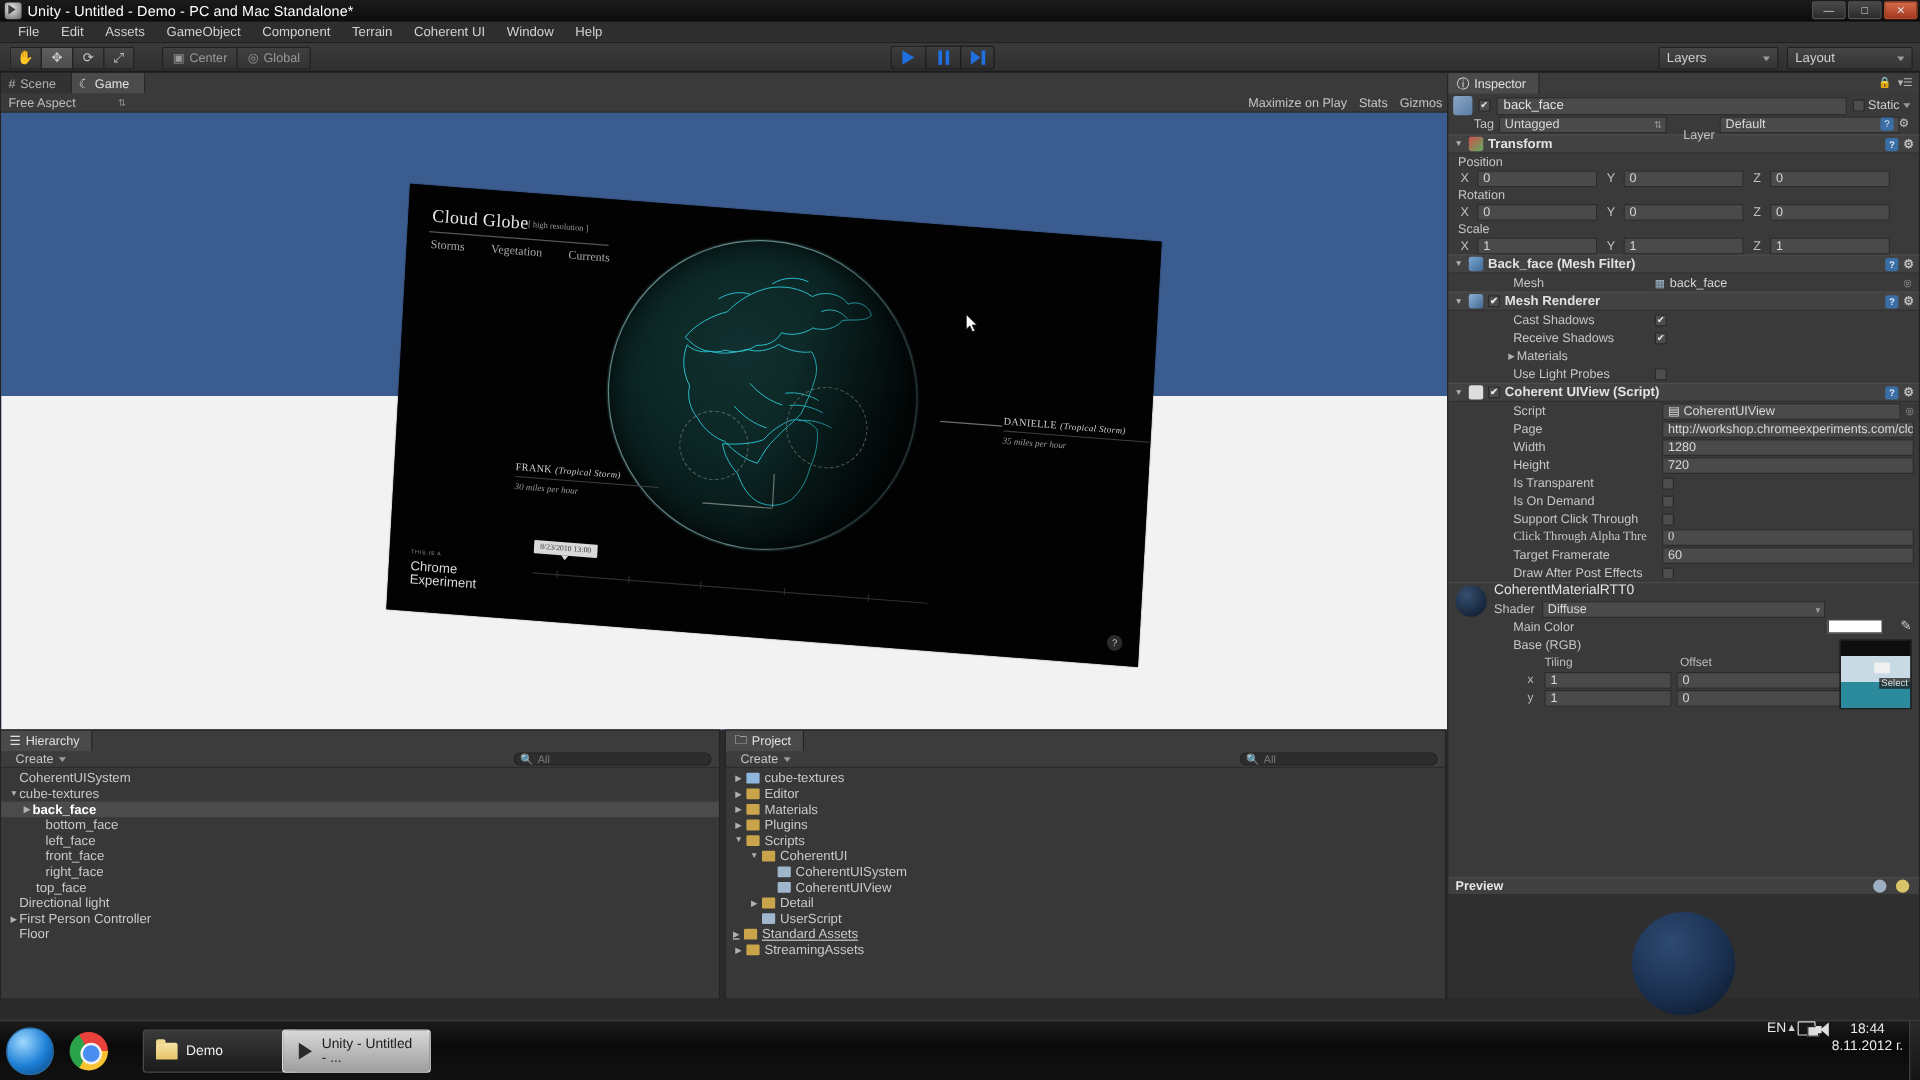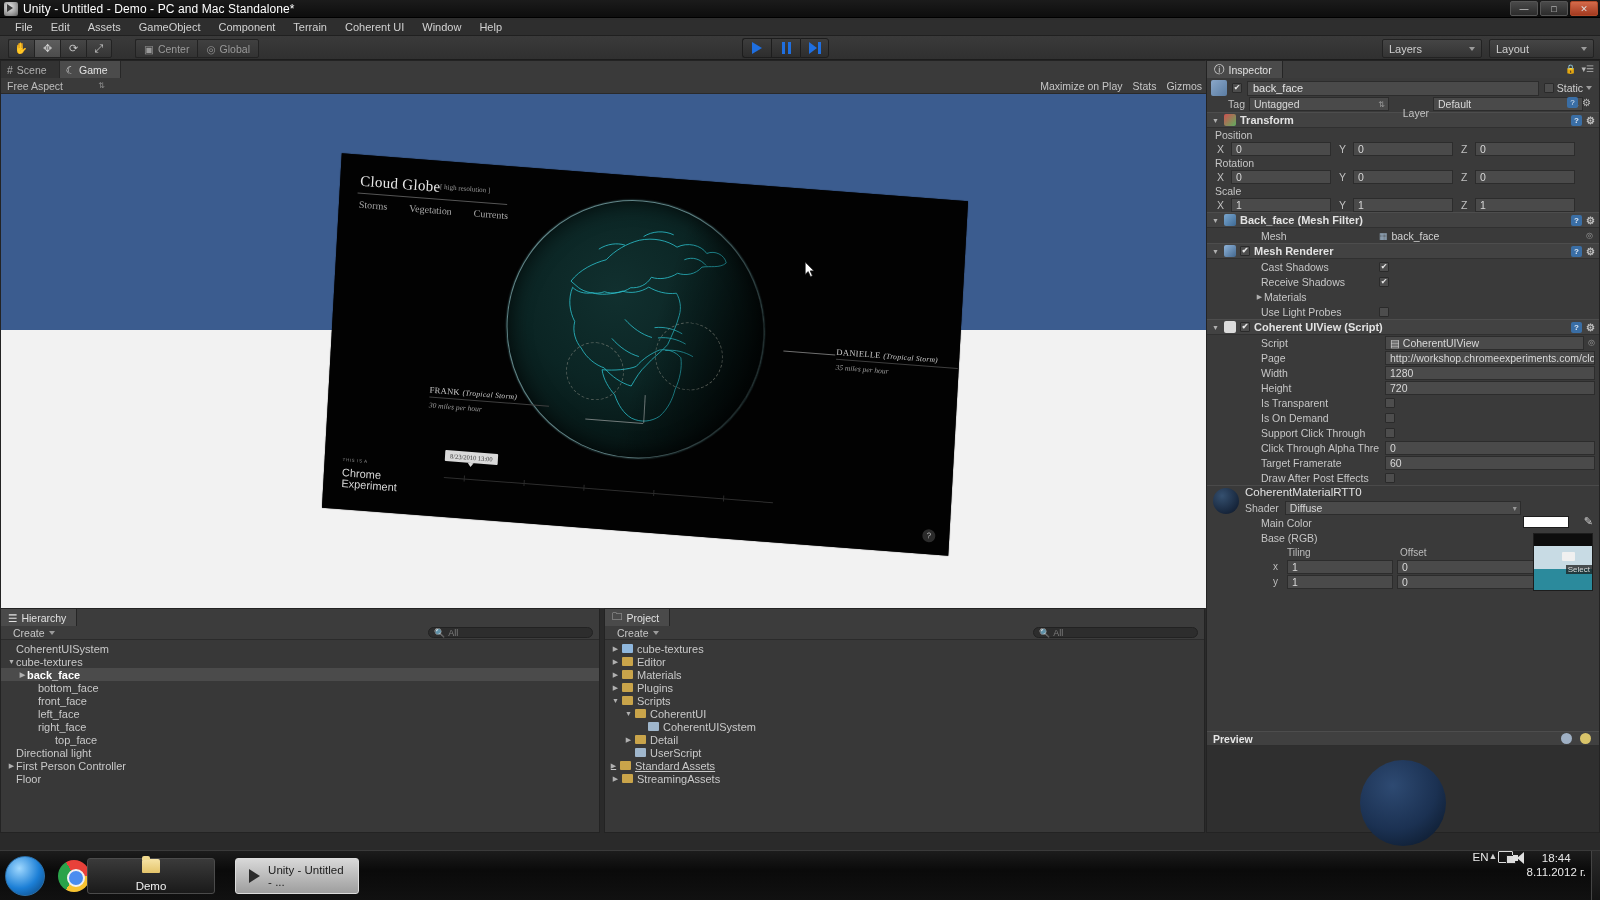--- a/index.html
+++ b/index.html
@@ -448,31 +448,31 @@
           <div class="trow sel" style="padding-left: 17px;">
             <span class="arrow">▶</span>
             <span>back_face</span>
           </div>
           <div class="trow" style="padding-left: 28px;">
             <span class="arrow"></span>
             <span>bottom_face</span>
           </div>
           <div class="trow" style="padding-left: 28px;">
             <span class="arrow"></span>
+            <span>left_face</span>
+          </div>
+          <div class="trow" style="padding-left: 28px;">
+            <span class="arrow"></span>
             <span>front_face</span>
           </div>
           <div class="trow" style="padding-left: 28px;">
             <span class="arrow"></span>
-            <span>left_face</span>
-          </div>
-          <div class="trow" style="padding-left: 28px;">
-            <span class="arrow"></span>
             <span>right_face</span>
           </div>
-          <div class="trow" style="padding-left: 45px;">
+          <div class="trow" style="padding-left: 20px;">
             <span class="arrow"></span>
             <span>top_face</span>
           </div>
           <div class="trow" style="padding-left: 6px;">
             <span class="arrow"></span>
             <span>Directional light</span>
           </div>
           <div class="trow" style="padding-left: 6px;">
             <span class="arrow">▶</span>
             <span>First Person Controller</span>
@@ -531,20 +531,25 @@
           </div>
           <div class="trow" style="padding-left: 19px;">
             <span class="arrow">▼</span>
             <span style="display: inline-block; width: 11px; height: 9px; margin: 0px 4px 0px 2px; border-radius: 1px; background: rgb(201, 164, 74);"></span>
             <span>CoherentUI</span>
           </div>
           <div class="trow" style="padding-left: 32px;">
             <span class="arrow"></span>
             <span style="display: inline-block; width: 11px; height: 9px; margin: 0px 4px 0px 2px; border-radius: 1px; background: rgb(159, 182, 204);"></span>
             <span>CoherentUISystem</span>
+          </div>
+          <div class="trow" style="padding-left: 32px;">
+            <span class="arrow"></span>
+            <span style="display: inline-block; width: 11px; height: 9px; margin: 0px 4px 0px 2px; border-radius: 1px; background: rgb(159, 182, 204);"></span>
+            <span>CoherentUIView</span>
           </div>
           <div class="trow" style="padding-left: 19px;">
             <span class="arrow">▶</span>
             <span style="display: inline-block; width: 11px; height: 9px; margin: 0px 4px 0px 2px; border-radius: 1px; background: rgb(201, 164, 74);"></span>
             <span>Detail</span>
           </div>
           <div class="trow" style="padding-left: 19px;">
             <span class="arrow"></span>
             <span style="display: inline-block; width: 11px; height: 9px; margin: 0px 4px 0px 2px; border-radius: 1px; background: rgb(159, 182, 204);"></span>
             <span>UserScript</span>
@@ -714,21 +719,21 @@
           <span class="chk"></span>
         </div>
         <div class="prop" style="height: 15px;">
           <span class="lab wide">Is On Demand</span>
           <span class="chk"></span>
         </div>
         <div class="prop" style="height: 15px;">
           <span class="lab wide">Support Click Through</span>
           <span class="chk"></span>
         </div>
-        <div class="prop" style="height: 15px;">
+        <div class="prop" style="height: 15px; font-family: Liberation Serif, serif;">
           <span class="lab wide">Click Through Alpha Thre</span>
           <span class="field" style="flex: 1 1 0%; margin-right: 4px; white-space: nowrap; overflow: hidden;">0</span>
         </div>
         <div class="prop" style="height: 15px;">
           <span class="lab wide">Target Framerate</span>
           <span class="field" style="flex: 1 1 0%; margin-right: 4px; white-space: nowrap; overflow: hidden;">60</span>
         </div>
         <div class="prop" style="height: 15px;">
           <span class="lab wide">Draw After Post Effects</span>
           <span class="chk"></span>
@@ -795,21 +800,21 @@
       </span>
     </div>
     <div class="preview-body" style="position:absolute;left:0;bottom:0;width:100%;">
       <div class="preview-sphere"></div>
     </div>
   </div>
 
   <div class="taskbar">
     <div class="start-orb"></div>
     <div class="tb-chrome"></div>
-    <div class="tb-item" style="left:87px; width:128px;flex-direction:column;">
+    <div class="tb-item" style="left:119px; width:128px;">
       <span class="folder-ico"></span>
       <span>Demo</span>
     </div>
     <div class="tb-item active" style="left:235px; width:124px;">
       <span class="unity-ico"></span>
       <span>Unity - Untitled - ...</span>
     </div>
     <div class="tray">
       <span>EN</span>
       <span style="color:#cfcfcf;font-size:9px;">▲</span>

